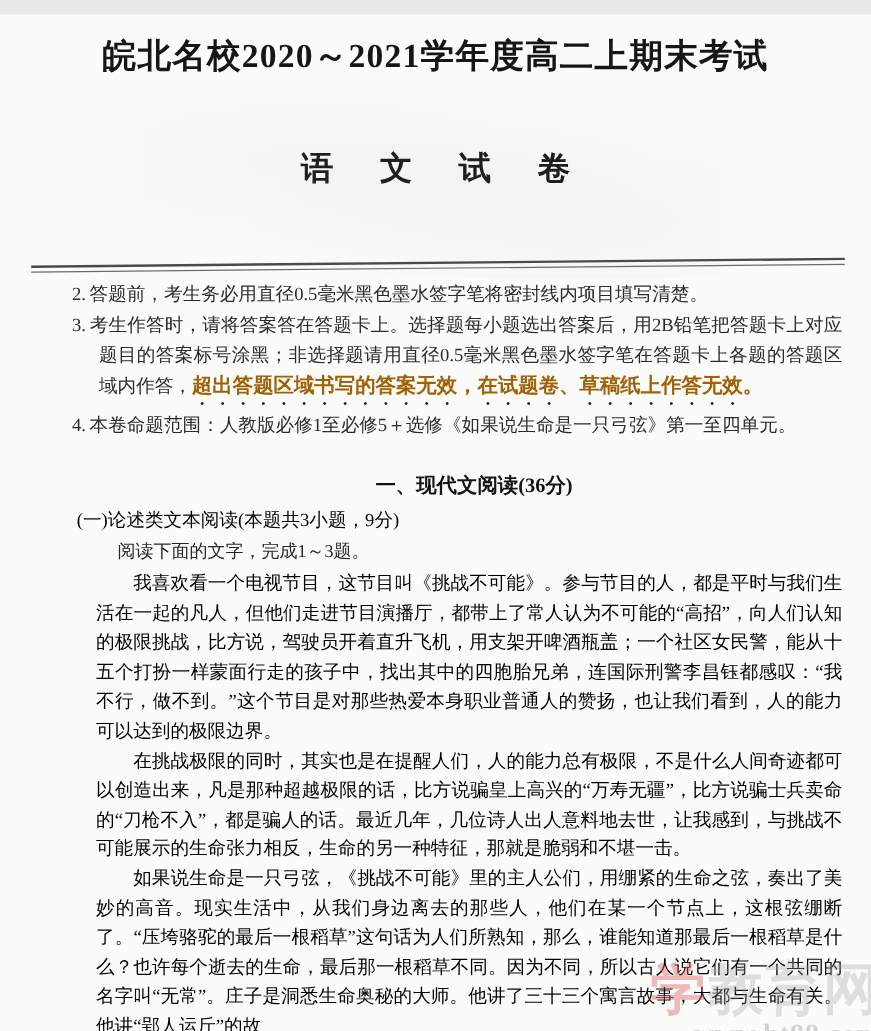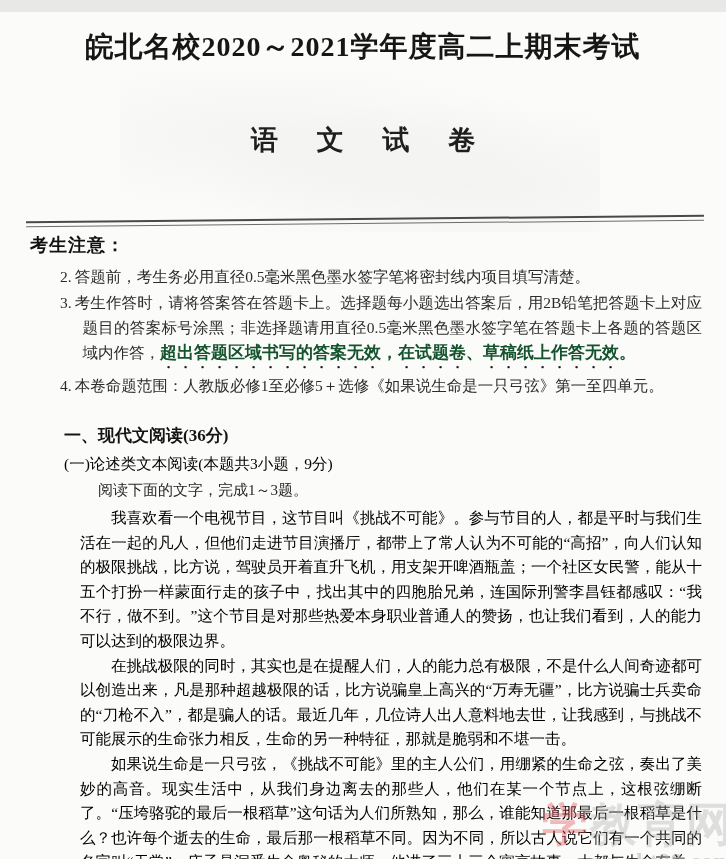--- a/index.html
+++ b/index.html
@@ -48,29 +48,29 @@
   }
   .notice-list li{
     font-size:15.5px;line-height:25px;
     text-align:justify;
     padding-left:1.45em;text-indent:-1.45em;
     color:#2b2b2b;
   }
   .notice-list li + li{margin-top:1px;}
   .num{margin-right:3px;}
   .em-run{
-    font-weight:bold;font-size:17px;color:#14532d;
+    font-weight:bold;font-size:17px;color:#a16207;
     -webkit-text-emphasis:filled dot #1a1a1a;
     -webkit-text-emphasis-position:under right;
     text-emphasis:filled dot #1a1a1a;
     text-emphasis-position:under right;
   }
   .section-heading{
     margin:26px 0 0 64px;
-    font-size:17px;font-weight:bold;color:#141414;
+    font-size:17px;font-weight:bold;color:#141414;text-align:center;
   }
   .section-subheading{
     margin:7px 0 0 64px;
     font-size:15.5px;color:#000000;
   }
   .instruction{
     margin:6px 0 0 98px;
     font-size:15px;color:#262626;
   }
   .passage{margin:6px 24px 0 80px;}
@@ -110,21 +110,20 @@
 
 <div class="page">
 
   <h1 class="title">皖北名校2020～2021学年度高二上期末考试</h1>
 
   <h2 class="subtitle">语 文 试 卷</h2>
 
   <div class="rule"></div>
 
   <div class="notice">
-    <div class="notice-heading">考生注意：</div>
     <ol class="notice-list">
         <li><span class="num">2.</span><span>答题前，考生务必用直径0.5毫米黑色墨水签字笔将密封线内项目填写清楚。</span></li>
         <li><span class="num">3.</span><span>考生作答时，请将答案答在答题卡上。选择题每小题选出答案后，用2B铅笔把答题卡上对应题目的答案标号涂黑；非选择题请用直径0.5毫米黑色墨水签字笔在答题卡上各题的答题区域内作答，</span><span class="em-run">超出答题区域书写的答案无效，在试题卷、草稿纸上作答无效。</span></li>
         <li><span class="num">4.</span><span>本卷命题范围：人教版必修1至必修5＋选修《如果说生命是一只弓弦》第一至四单元。</span></li>
       </ol>
   </div>
 
   <div class="section-heading">一、现代文阅读(36分)</div>
   <div class="section-subheading">(一)论述类文本阅读(本题共3小题，9分)</div>
   <div class="instruction">阅读下面的文字，完成1～3题。</div>

